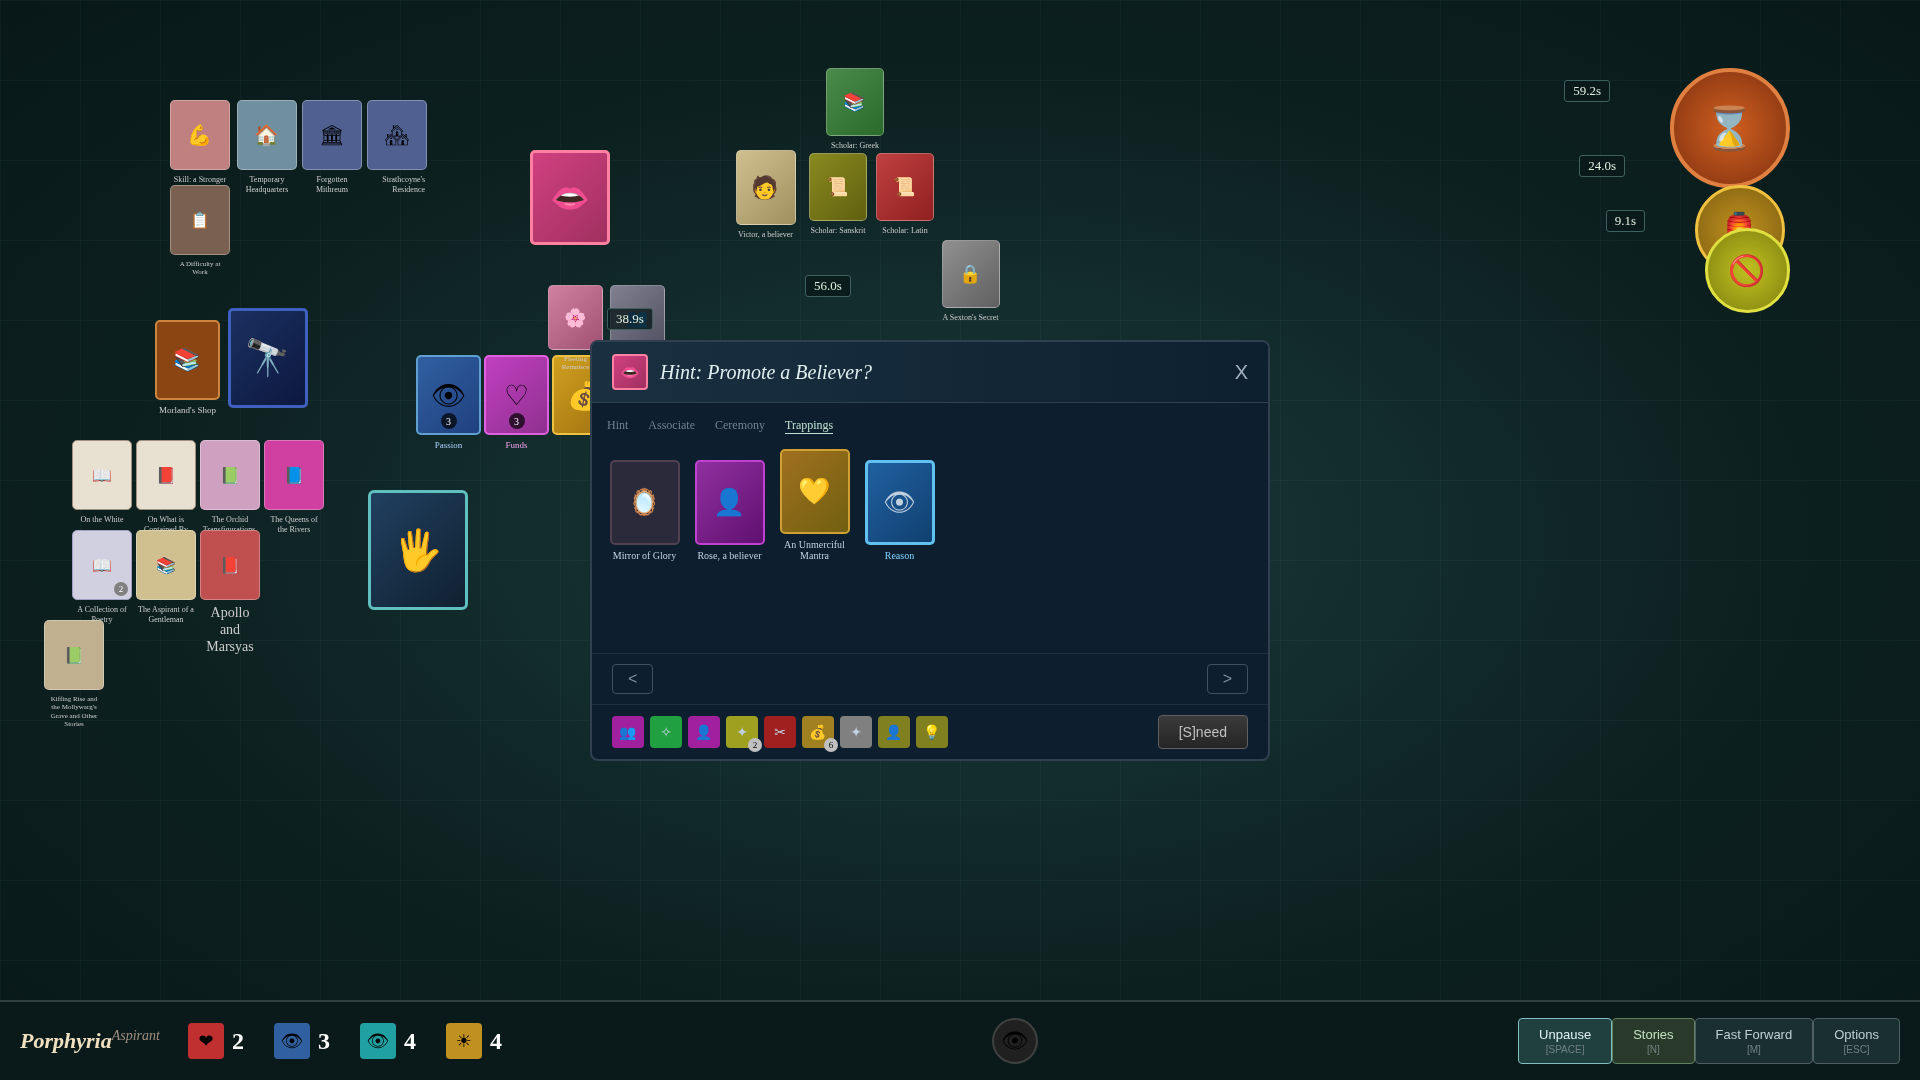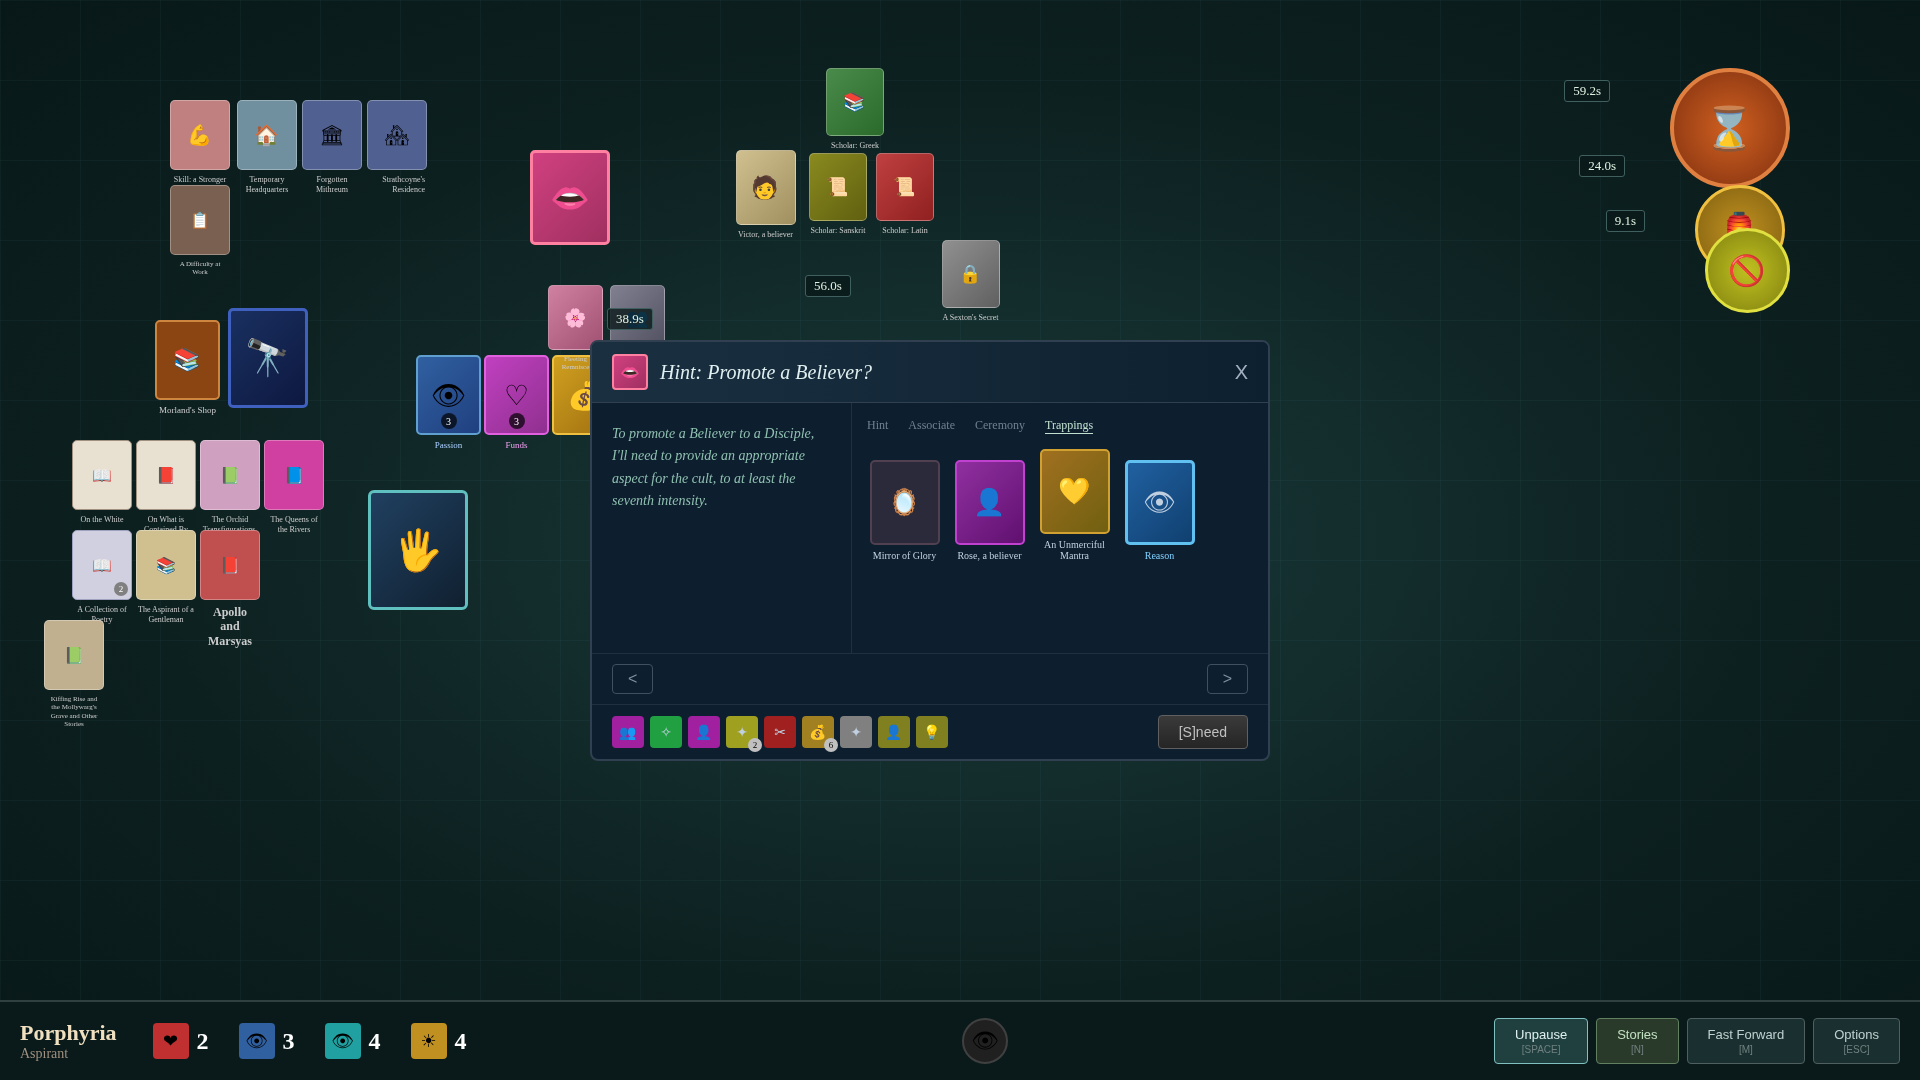--- a/index.html
+++ b/index.html
@@ -48,23 +48,24 @@
       height: 80px;
       background: #0a1a1a;
       border-top: 2px solid #304040;
       display: flex;
       align-items: center;
       padding: 0 20px;
     }
 
     .player-info {
       display: flex;
-      flex-direction: column;
+      flex-direction: row;
       color: #e0d0b0;
-      margin-right: 36px;
+      margin-right: 28px;
+      font-style: italic;
     }
     .player-name {
       font-size: 22px;
       font-weight: bold;
       color: #f0e0c0;
     }
     .player-title {
       font-size: 14px;
       color: #a09080;
     }
@@ -87,21 +88,20 @@
     }
 
     .stat-value {
       font-size: 24px;
       color: #fff;
       font-weight: bold;
     }
 
     .bottom-controls {
       display: flex;
-      gap: 8px;
       margin-left: auto;
       align-items: center;
       border-radius: 8px;
     }
 
     .btn-control {
       padding: 8px 20px;
       border: 1px solid #506060;
       border-radius: 4px;
       background: #1a3030;
@@ -411,21 +411,21 @@
     <div class="card-img" style="width:60px;height:70px;background:#d0c090;border-radius:5px;border:1px solid rgba(255,255,255,0.3);">
       <span style="font-size:16px;">📚</span>
     </div>
     <div class="card-label" style="color:#ccc;font-size:8px;width:60px;">The Aspirant of a Gentleman</div>
   </div>
 
   <div class="card-wrapper" style="left:200px; top:530px;">
     <div class="card-img" style="width:60px;height:70px;background:#c05050;border-radius:5px;border:1px solid rgba(255,255,255,0.3);">
       <span style="font-size:16px;">📕</span>
     </div>
-    <div class="card-label" style="color:#ccc;font-size:12px;width:60px;font-weight:bold;">Apollo and Marsyas</div>
+    <div class="card-label" style="color:#ccc;font-size:14px;width:60px;">Apollo and Marsyas</div>
   </div>
 
   <div class="card-wrapper" style="left:44px; top:620px;">
     <div class="card-img" style="width:60px;height:70px;background:#c0b090;border-radius:5px;border:1px solid rgba(255,255,255,0.3);">
       <span style="font-size:16px;">📗</span>
     </div>
     <div class="card-label" style="color:#ccc;font-size:7px;width:60px;">Kiffing Rise and the Mollywarg's Grave and Other Stories</div>
   </div>
 
   <div class="card-wrapper" style="left:416px; top:355px;">
@@ -551,23 +551,20 @@
   <div class="hint-dialog" style="left:590px; top:340px;">
     <div class="hint-header">
       <div class="card-img" style="width:36px;height:36px;background:linear-gradient(135deg,#d04080,#a03060);border-radius:4px;border:2px solid #ff80a0;display:inline-flex;align-items:center;justify-content:center;">
         <span style="font-size:16px;">👄</span>
       </div>
       <span class="hint-title">Hint: Promote a Believer?</span>
       <button class="hint-close">X</button>
     </div>
 
     <div class="hint-body">
-      <div class="hint-text-area">
-        <p>To promote a Believer to a Disciple, I'll need to provide an appropriate aspect for the cult, to at least the seventh intensity.</p>
-      </div>
       <div class="hint-cards-area">
         <div class="hint-tabs">
           <span>Hint</span>
           <span>Associate</span>
           <span>Ceremony</span>
           <span class="hint-tab active">Trappings</span>
         </div>
         <div class="hint-cards-row">
 
           <div class="hint-card">

